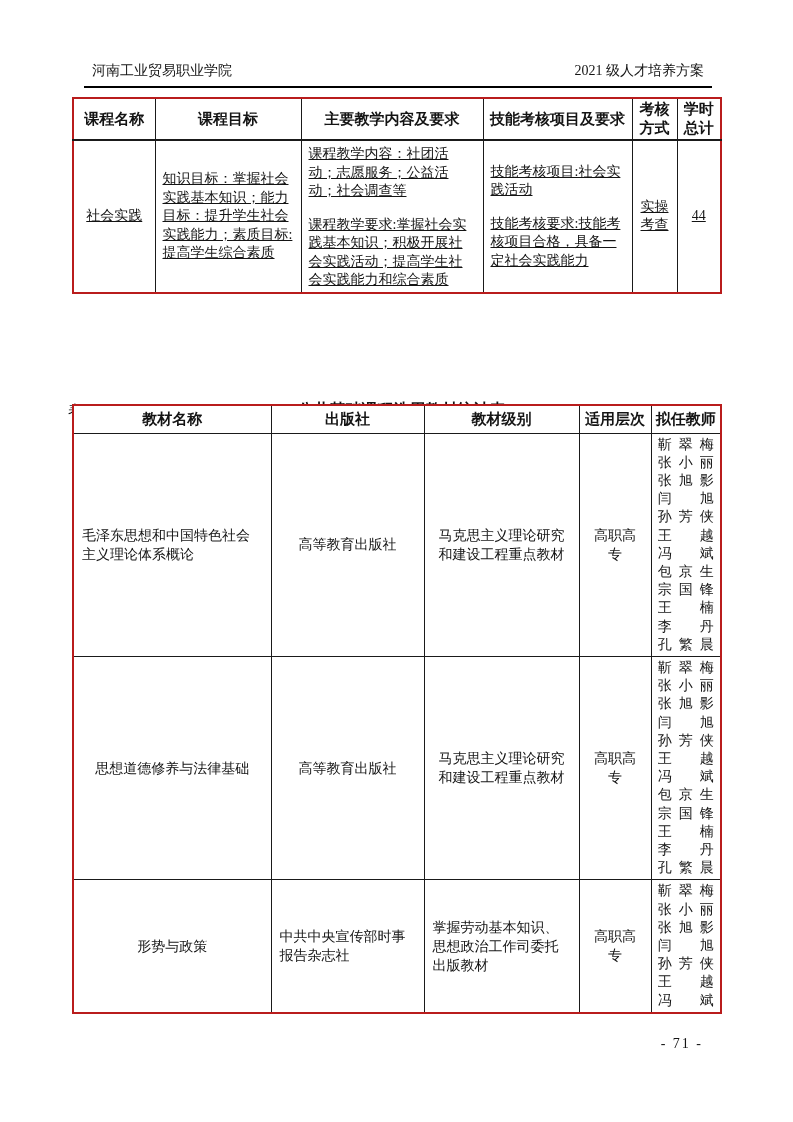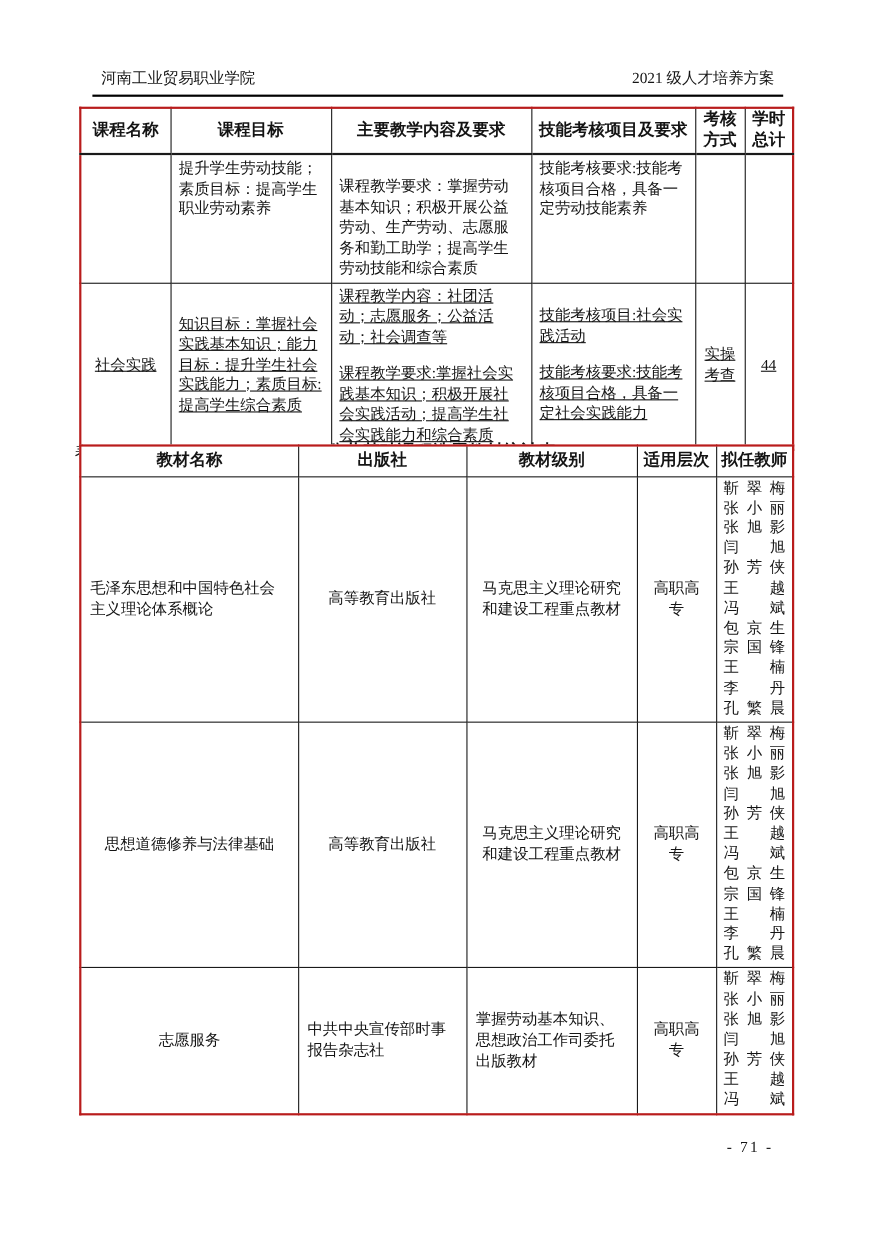--- a/index.html
+++ b/index.html
@@ -113,28 +113,20 @@
       <tr>
         <th>课程名称</th>
         <th>课程目标</th>
         <th>主要教学内容及要求</th>
         <th>技能考核项目及要求</th>
         <th>考核方式</th>
         <th>学时总计</th>
       </tr>
     </thead>
     <tbody>
-      <tr class="row1">
-        <td class="center"></td>
-        <td class="v-top">提升学生劳动技能；素质目标：提高学生职业劳动素养</td>
-        <td class="v-top-deep">课程教学要求：掌握劳动基本知识；积极开展公益劳动、生产劳动、志愿服务和勤工助学；提高学生劳动技能和综合素质</td>
-        <td class="v-top">技能考核要求:技能考核项目合格，具备一定劳动技能素养</td>
-        <td class="center"></td>
-        <td class="center"></td>
-      </tr>
       <tr class="row2">
         <td class="center">社会实践</td>
         <td>知识目标：掌握社会实践基本知识；能力目标：提升学生社会实践能力；素质目标:提高学生综合素质</td>
         <td class="v-top">
           <div>课程教学内容：社团活动；志愿服务；公益活动；社会调查等</div>
           <div class="para-gap"></div>
           <div>课程教学要求:掌握社会实践基本知识；积极开展社会实践活动；提高学生社会实践能力和综合素质</div>
         </td>
         <td>
           <div>技能考核项目:社会实践活动</div>
@@ -204,21 +196,21 @@
             <div class="teacher-name">王越</div>
             <div class="teacher-name">冯斌</div>
             <div class="teacher-name">包京生</div>
             <div class="teacher-name">宗国锋</div>
             <div class="teacher-name">王楠</div>
             <div class="teacher-name">李丹</div>
             <div class="teacher-name">孔繁晨</div>
           </td>
       </tr>
       <tr class="row3">
-        <td>志愿服务</td>
+        <td>形势与政策</td>
         <td class="align-left">中共中央宣传部时事报告杂志社</td>
         <td class="align-left">掌握劳动基本知识、思想政治工作司委托出版教材</td>
         <td>高职高专</td>
         <td class="teachers">
             <div class="teacher-name">靳翠梅</div>
             <div class="teacher-name">张小丽</div>
             <div class="teacher-name">张旭影</div>
             <div class="teacher-name">闫旭</div>
             <div class="teacher-name">孙芳侠</div>
             <div class="teacher-name">王越</div>

